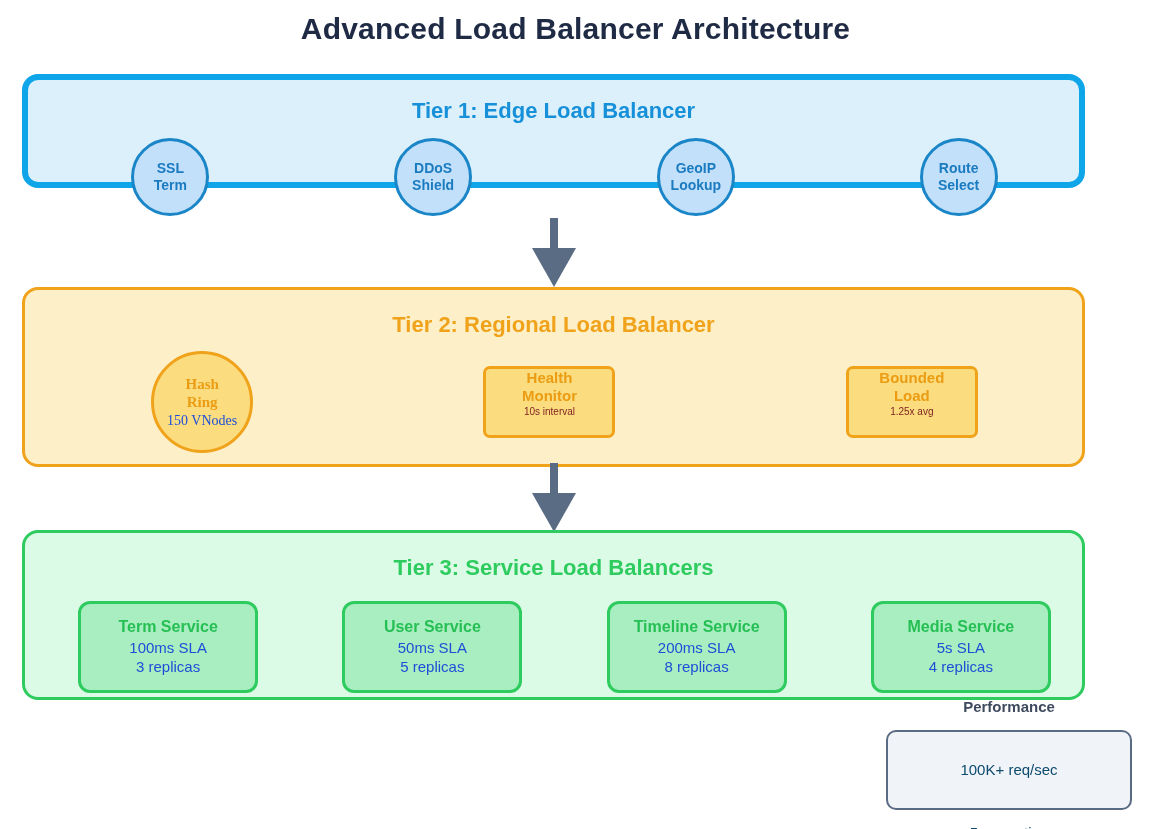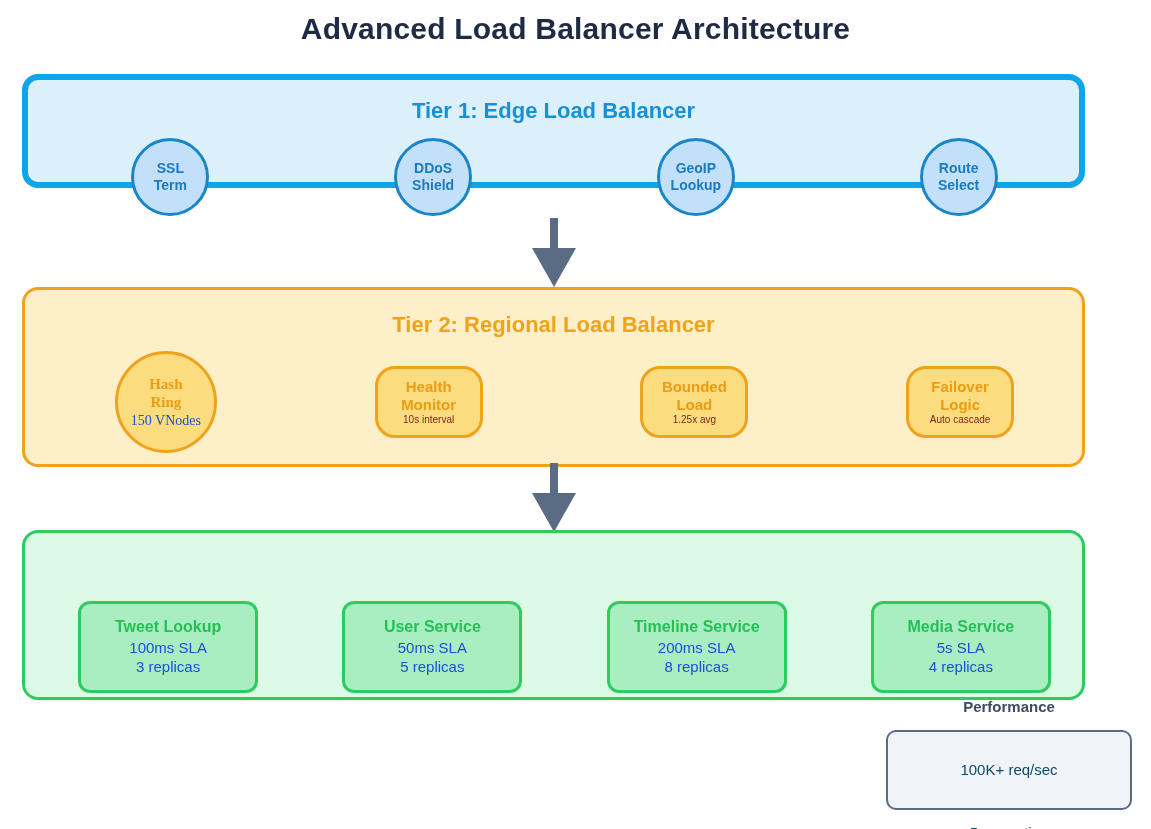--- a/index.html
+++ b/index.html
@@ -52,24 +52,24 @@
     color:#1a7bc0;font-size:14px;font-weight:bold;
     line-height:1.18;text-align:center;
   }
 
   
   #tier2{left:22px;top:287px;width:1063px;height:180px;
          background:#fdefc8;border:3px solid #f0a31a;}
   #tier2 .tier-title{top:22px;color:#f0a31a;}
   #tier2 .node-row{top:64px;height:96px;}
   .t2-node{
-    width:108px;height:72px;border-radius:20px;
+    width:132px;height:72px;border-radius:7px;
     background:#fbdd80;border:3px solid #f0a31a;
     display:flex;flex-direction:column;
-    align-items:center;justify-content:center;
+    align-items:center;justify-content:flex-start;
     box-sizing:border-box;
     line-height:1.22;text-align:center;
   }
   .t2-node .n-title{color:#eb9c12;font-size:15px;font-weight:bold;}
   .t2-node .n-sub{color:#7f1d1d;font-size:10px;}
   .ring-node{
     width:102px;height:102px;border-radius:50%;
     background:#fbdd80;border:3px solid #f0a31a;
     position:relative;
     display:flex;flex-direction:column;
@@ -154,37 +154,33 @@
     <div class="t2-node">
       <span class="n-title">Health</span>
       <span class="n-title">Monitor</span>
       <span class="n-sub">10s interval</span>
     </div>
     <div class="t2-node">
       <span class="n-title">Bounded</span>
       <span class="n-title">Load</span>
       <span class="n-sub">1.25x avg</span>
     </div>
-    <div class="t2-node">
-      <span class="n-title">Failover</span>
-      <span class="n-title">Logic</span>
-      <span class="n-sub">Auto cascade</span>
-    </div>
   </div>
 </div>
 
 <svg class="arrow" style="left:524px;top:463px;" viewBox="0 0 60 70">
   <rect x="26" y="0" width="8" height="32" fill="#5a6b84"></rect>
   <polygon points="8,30 52,30 30,69" fill="#5a6b84"></polygon>
 </svg>
 
 <div class="tier" id="tier3">
+  <div class="tier-title">Tier 3: Service Load Balancers</div>
   <div class="node-row">
     <div class="t3-node">
-      <span class="n-title">Tweet Lookup</span>
+      <span class="n-title">Term Service</span>
       <span class="n-sub">100ms SLA</span>
       <span class="n-sub">3 replicas</span>
     </div>
     <div class="t3-node">
       <span class="n-title">User Service</span>
       <span class="n-sub">50ms SLA</span>
       <span class="n-sub">5 replicas</span>
     </div>
     <div class="t3-node">
       <span class="n-title">Timeline Service</span>

